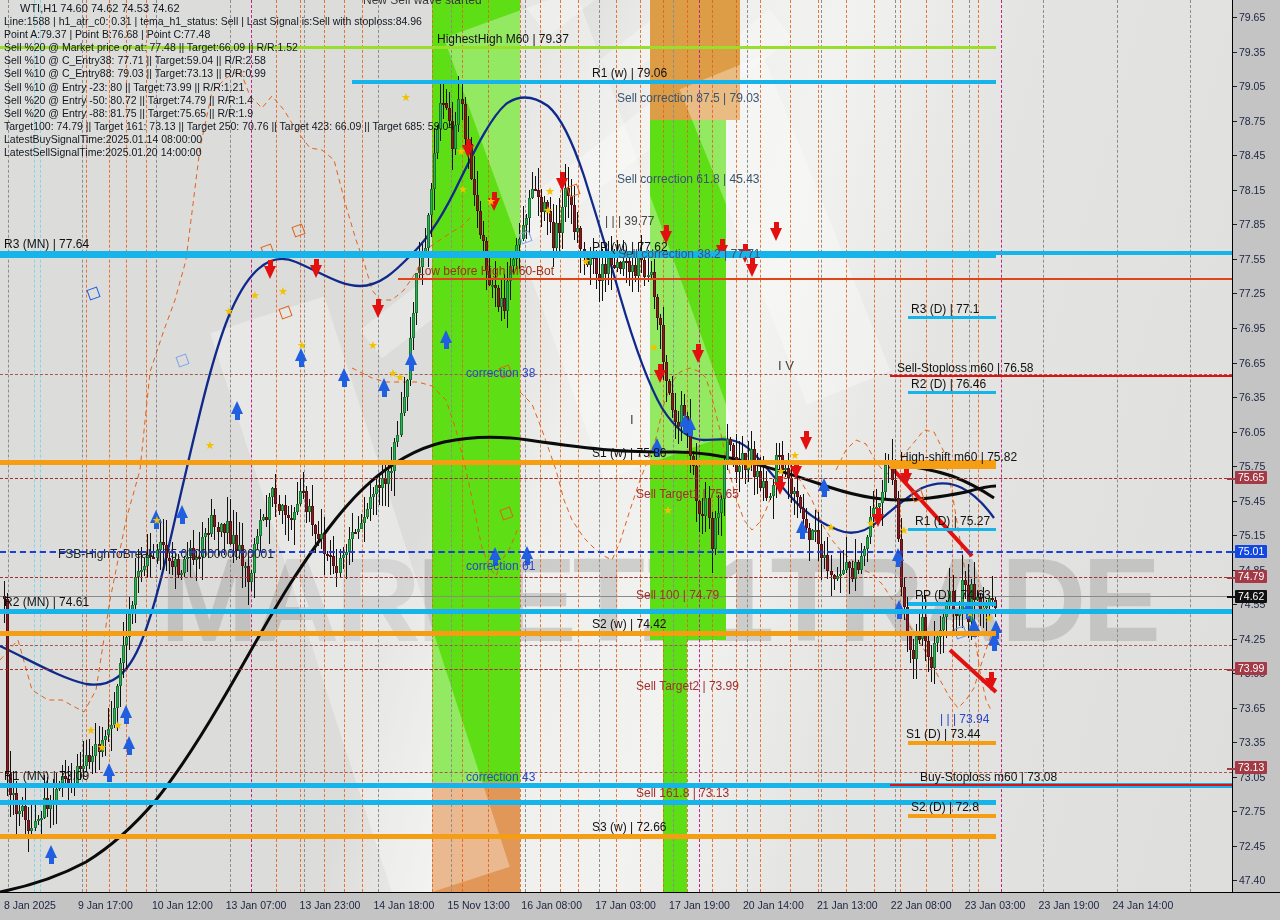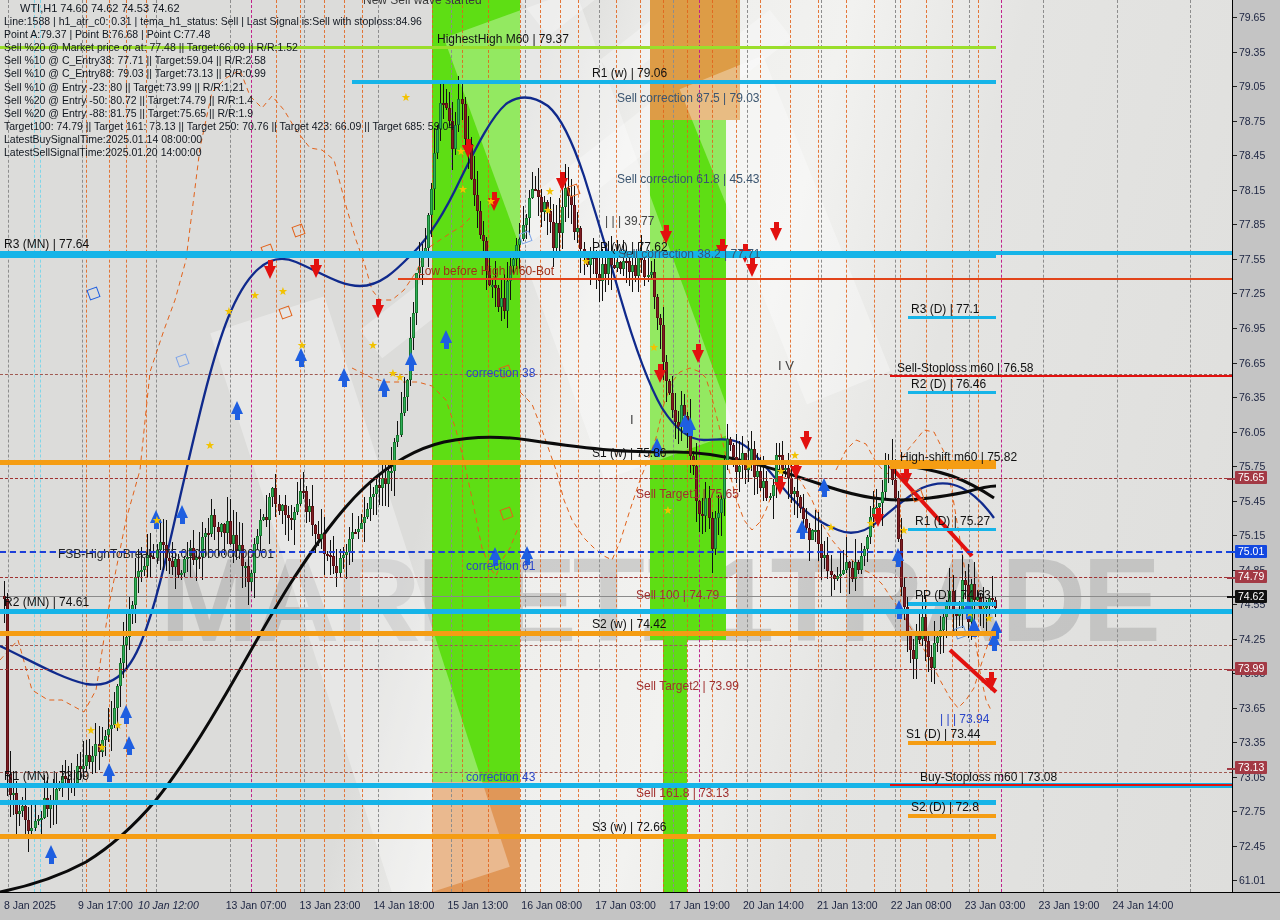--- a/index.html
+++ b/index.html
@@ -1133,44 +1133,44 @@
       <div class="ytick" style="top: 805.432px; height: 12px;">
         <i></i>
         <span>72.75</span>
       </div>
       <div class="ytick" style="top: 839.961px; height: 12px;">
         <i></i>
         <span>72.45</span>
       </div>
       <div class="ytick" style="top: 874.49px; height: 12px;">
         <i></i>
-        <span>61.01</span>
+        <span>47.40</span>
       </div>
       <div class="ybadge" style="top: 471.152px; background: rgb(163, 58, 69);">75.65</div>
       <div class="ymark" style="top: 477.652px; border-top: 2px solid rgb(163, 58, 69);"></div>
       <div class="ybadge" style="top: 544.814px; background: rgb(18, 71, 224);">75.01</div>
       <div class="ymark" style="top: 551.314px; border-top: 2px solid rgb(18, 71, 224);"></div>
       <div class="ybadge" style="top: 570.135px; background: rgb(163, 58, 69);">74.79</div>
       <div class="ymark" style="top: 576.635px; border-top: 2px solid rgb(163, 58, 69);"></div>
       <div class="ybadge" style="top: 589.701px; background: rgb(16, 16, 16);">74.62</div>
       <div class="ymark" style="top: 596.201px; border-top: 2px solid rgb(16, 16, 16);"></div>
       <div class="ybadge" style="top: 662.212px; background: rgb(163, 58, 69);">73.99</div>
       <div class="ymark" style="top: 668.712px; border-top: 2px solid rgb(163, 58, 69);"></div>
       <div class="ybadge" style="top: 761.195px; background: rgb(163, 58, 69);">73.13</div>
       <div class="ymark" style="top: 767.695px; border-top: 2px solid rgb(163, 58, 69);"></div>
     </div>
 
   <div id="axisX">
       <div class="xtick" style="left: 4px;">8 Jan 2025</div>
       <div class="xtick" style="left: 77.9px;">9 Jan 17:00</div>
-      <div class="xtick" style="left: 138px; font-style: italic;">10 Jan 12:00</div>
+      <div class="xtick" style="left: 152px;">10 Jan 12:00</div>
       <div class="xtick" style="left: 225.7px;">13 Jan 07:00</div>
       <div class="xtick" style="left: 299.6px;">13 Jan 23:00</div>
       <div class="xtick" style="left: 373.5px;">14 Jan 18:00</div>
-      <div class="xtick" style="left: 447.4px;">15 Jan 13:00</div>
+      <div class="xtick" style="left: 447.4px;">15 Nov 13:00</div>
       <div class="xtick" style="left: 521.3px;">16 Jan 08:00</div>
       <div class="xtick" style="left: 595.2px;">17 Jan 03:00</div>
       <div class="xtick" style="left: 669.1px;">17 Jan 19:00</div>
       <div class="xtick" style="left: 743px;">20 Jan 14:00</div>
       <div class="xtick" style="left: 816.9px;">21 Jan 13:00</div>
       <div class="xtick" style="left: 890.8px;">22 Jan 08:00</div>
       <div class="xtick" style="left: 964.7px;">23 Jan 03:00</div>
       <div class="xtick" style="left: 1038.6px;">23 Jan 19:00</div>
       <div class="xtick" style="left: 1112.5px;">24 Jan 14:00</div>
     </div>

